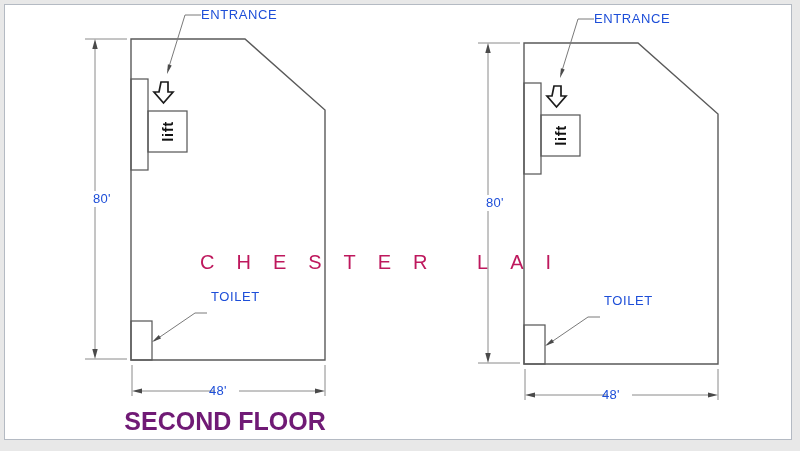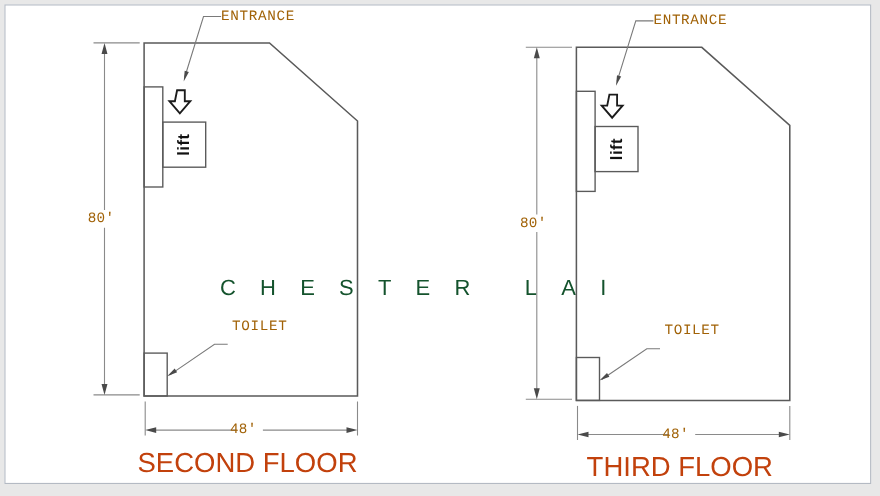--- a/index.html
+++ b/index.html
@@ -14,21 +14,21 @@
     position:absolute;left:4px;top:4px;
     width:788px;height:436px;
     background:#ffffff;
     border:1px solid #b4bac3;
     box-sizing:border-box;
     z-index:0;
   }
   .watermark{
     position:absolute;left:200px;top:251px;
     font-size:20px;letter-spacing:22px;
-    color:#14532d;white-space:nowrap;
+    color:#be185d;white-space:nowrap;
     z-index:1;
   }
   .plan{
     position:absolute;top:0;
     width:340px;height:445px;
     z-index:2;
   }
   .plan.second{left:55px;}
   .plan.third{left:448px;top:4px;}
   .plan-svg{position:absolute;left:0;top:0;}
@@ -38,37 +38,37 @@
   .entr-arrow{fill:#ffffff;stroke:#1c1c1c;stroke-width:1.7;stroke-linejoin:miter;}
   .dim line{stroke:#8a8a8a;stroke-width:1;}
   .dim polygon{fill:#4a4a4a;stroke:none;}
   .leader polyline{fill:none;stroke:#7a7a7a;stroke-width:1;}
   .leader polygon{fill:#4a4a4a;stroke:none;}
 
   .lbl{
     position:absolute;
     font-size:13px;line-height:13px;
     letter-spacing:0.6px;
-    color:#a16207;white-space:nowrap;font-family:Liberation Mono, monospace;
+    color:#1d4ed8;white-space:nowrap;
   }
   .lbl-entrance{left:146px;top:8px;}
   .lbl-toilet{left:156px;top:290px;}
-  .lbl-height{left:13px;top:192px;width:36px;text-align:right;letter-spacing:0.3px;}
+  .lbl-height{left:38px;top:192px;width:36px;text-align:left;letter-spacing:0.3px;}
   .lbl-width{left:154px;top:384px;width:36px;letter-spacing:0.3px;}
   .lift-label{
     position:absolute;left:93px;top:111px;width:39px;height:41px;
     display:flex;align-items:center;justify-content:center;
     transform:rotate(-90deg);
     font-size:15px;font-weight:bold;color:#111111;
     letter-spacing:0.5px;
   }
   .plan-title{
     position:absolute;left:0;top:407px;width:340px;
     text-align:center;
-    font-size:25px;font-weight:normal;color:#c2410c;
+    font-size:25px;font-weight:bold;color:#701a75;
     white-space:nowrap;
   }
 </style>
 </head>
 <body>
 
 <div class="panel"></div>
 
 <div class="watermark">CHESTER LAI</div>
 
@@ -142,14 +142,13 @@
     <g class="leader">
       <polyline points="152,313 140,313 99,341"></polyline>
       <polygon points="97,342 103.8,335 106,338.4"></polygon>
     </g>
   </svg>
   <div class="lbl lbl-entrance">ENTRANCE</div>
   <div class="lbl lbl-toilet">TOILET</div>
   <div class="lbl lbl-height">80'</div>
   <div class="lbl lbl-width">48'</div>
   <div class="lift-label">lift</div>
-  <div class="plan-title">THIRD FLOOR</div>
 </div>
 
 </body></html>

